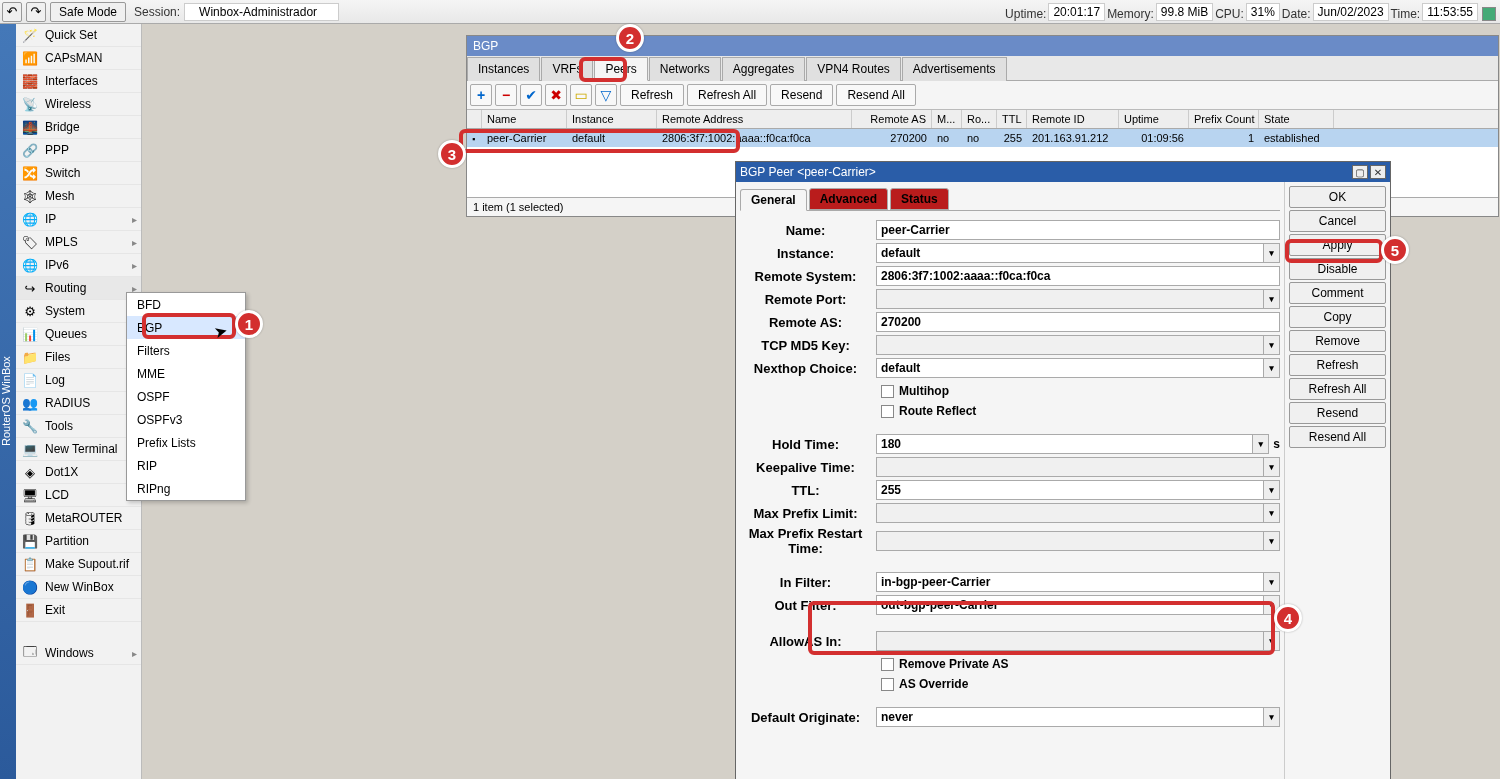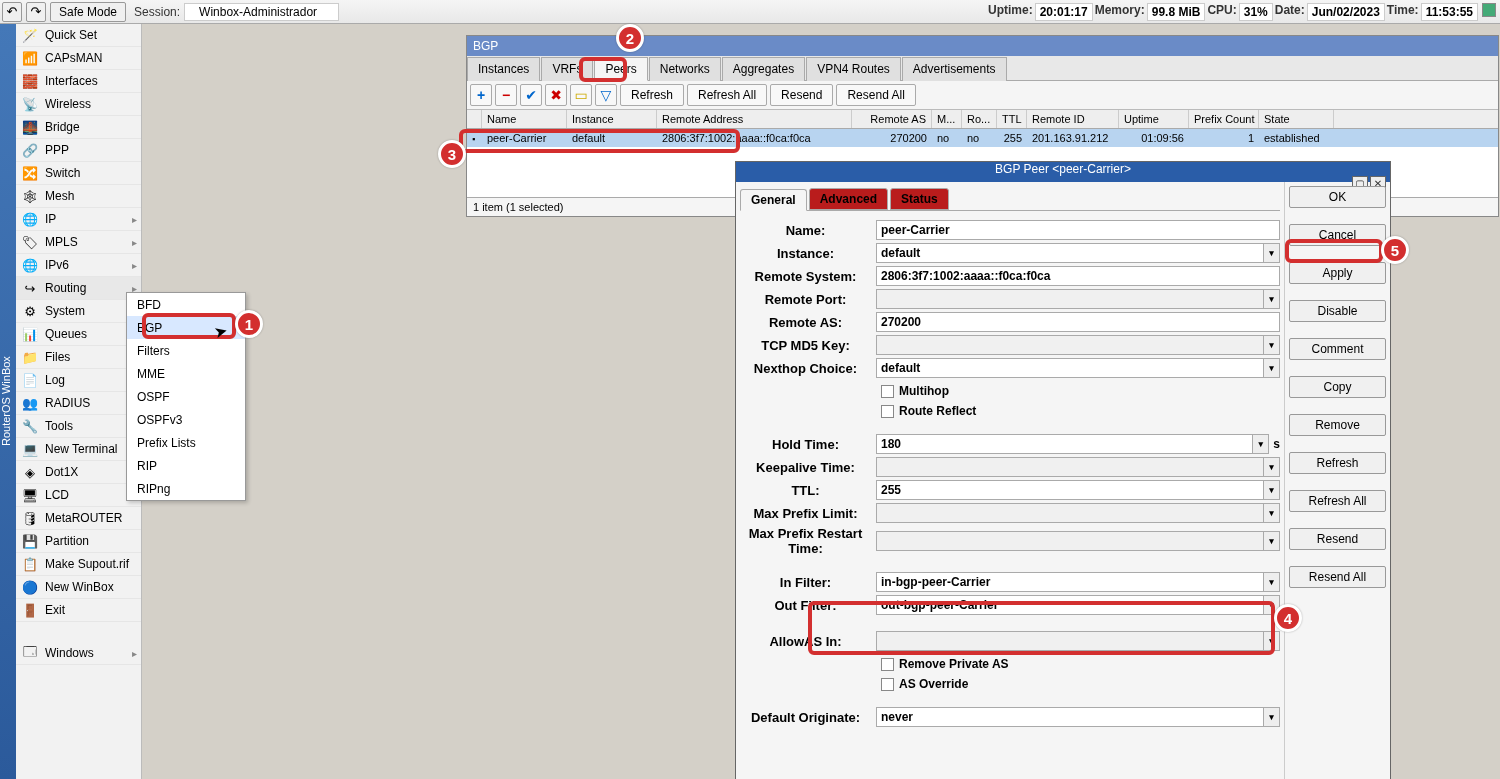--- a/index.html
+++ b/index.html
@@ -41,24 +41,23 @@
   .topbar .session-label { margin-left: 4px; color: #333; }
   .topbar .session-name {
     border: 1px solid #ccc;
     background: #fff;
     padding: 1px 14px;
     width: 155px;
   }
   .topbar .right {
     margin-left: auto;
     display: flex;
-    align-items: flex-start;
+    align-items: flex-end;
     gap: 2px;
     padding-right: 2px;
-    font-weight: bold;
   }
   .topbar .right span.lbl { color: #333; }
   .topbar .right span.val {
     border: 1px solid #ccc;
     background: #fff;
     padding: 1px 4px;
   }
   .topbar .square {
     width: 14px; height: 14px;
     background: #4a7;
@@ -231,21 +230,20 @@
     display: flex;
     flex-direction: column;
   }
   .peer-window .pw-title {
     height: 20px;
     background: #2a5da8;
     color: #fff;
     display: flex; align-items: center;
     padding: 0 4px;
     font-size: 12px;
-    flex-direction: column;
   }
   .peer-window .pw-title .pw-ctrls {
     margin-left: auto;
     display: flex; gap: 2px;
   }
   .peer-window .pw-title .pw-ctrl {
     width: 16px; height: 14px;
     background: #eee;
     border: 1px solid #666;
     display: flex; align-items: center; justify-content: center;
@@ -262,21 +260,21 @@
     padding: 4px;
     overflow-y: auto;
     font-weight: bold;
   }
   .peer-right {
     width: 106px;
     padding: 4px;
     border-left: 1px solid #ccc;
     display: flex;
     flex-direction: column;
-    gap: 16px;
+    gap: 2px;
   }
   .peer-right .pbtn {
     height: 22px;
     border: 1px solid #999;
     background: #f0f0f0;
     display: flex; align-items: center; justify-content: center;
     border-radius: 2px;
     font-size: 12px;
   }
   .pw-tabs {

